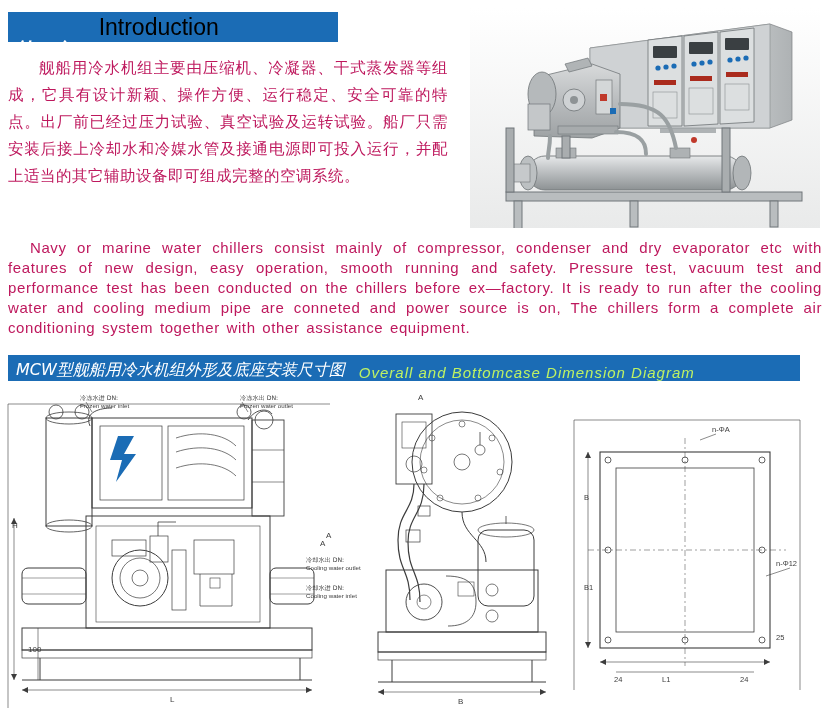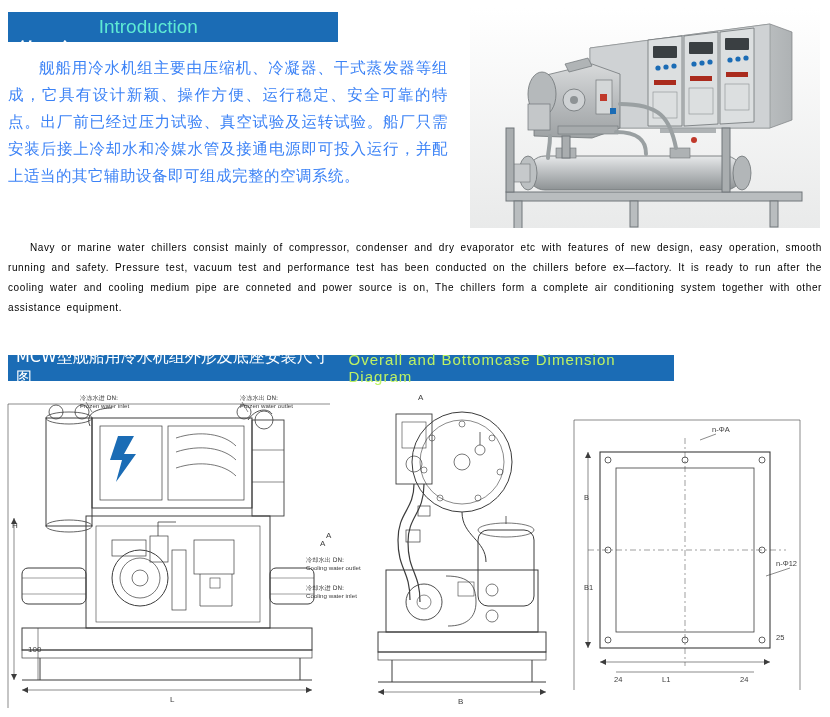--- a/index.html
+++ b/index.html
@@ -37,34 +37,34 @@
   }
   .intro-header .cn {
     color: #ffffff;
     font-size: 19px;
     font-weight: bold;
     letter-spacing: 6px;
     font-family: "DejaVu Sans", sans-serif;
     margin-top: 46px;
   }
   .intro-header .en {
-    color: #5eead4;
-    font-size: 19px;
+    color: #000000;
+    font-size: 23px;
     margin-left: 18px;
     font-family: "Liberation Sans", sans-serif;
   }
 
   .intro-cn {
     position: absolute;
     left: 8px;
     top: 55px;
     width: 440px;
     font-size: 15.5px;
     line-height: 27px;
-    color: #3b82f6;
+    color: #be185d;
     text-indent: 2em;
     font-family: "DejaVu Sans", sans-serif;
     text-align: justify;
     letter-spacing: 0.5px;
   }
 
   .photo {
     position: absolute;
     left: 470px;
     top: 8px;
@@ -73,42 +73,43 @@
     background: linear-gradient(180deg,#ffffff 0%, #f4f4f4 55%, #eceded 100%);
     overflow: hidden;
   }
   .photo svg { display:block; }
 
   .intro-en {
     position: absolute;
     left: 8px;
     top: 238px;
     width: 814px;
-    font-size: 10px;
+    font-size: 15px;
     line-height: 20px;
-    color: #000000;
+    color: #be185d;
     text-align: justify;
     letter-spacing: 0.6px;
     word-spacing: 2px;
     font-family: "Liberation Sans", sans-serif;
   }
   .intro-en .indent { display:inline-block; width:22px; }
 
   
   .dim-header {
     position: absolute;
     left: 8px;
     top: 355px;
-    width: 666px;
+    width: 792px;
     height: 26px;
     background: #1b6cb5;
     display: flex;
-    align-items: center;
+    align-items: flex-end;
     padding-left: 8px;
     box-sizing: border-box;
+    font-style: italic;
   }
   .dim-header .cn {
     color: #ffffff;
     font-size: 16px;
     font-family: "DejaVu Sans", sans-serif;
   }
   .dim-header .en {
     color: #bef264;
     font-size: 15px;
     margin-left: 14px;

